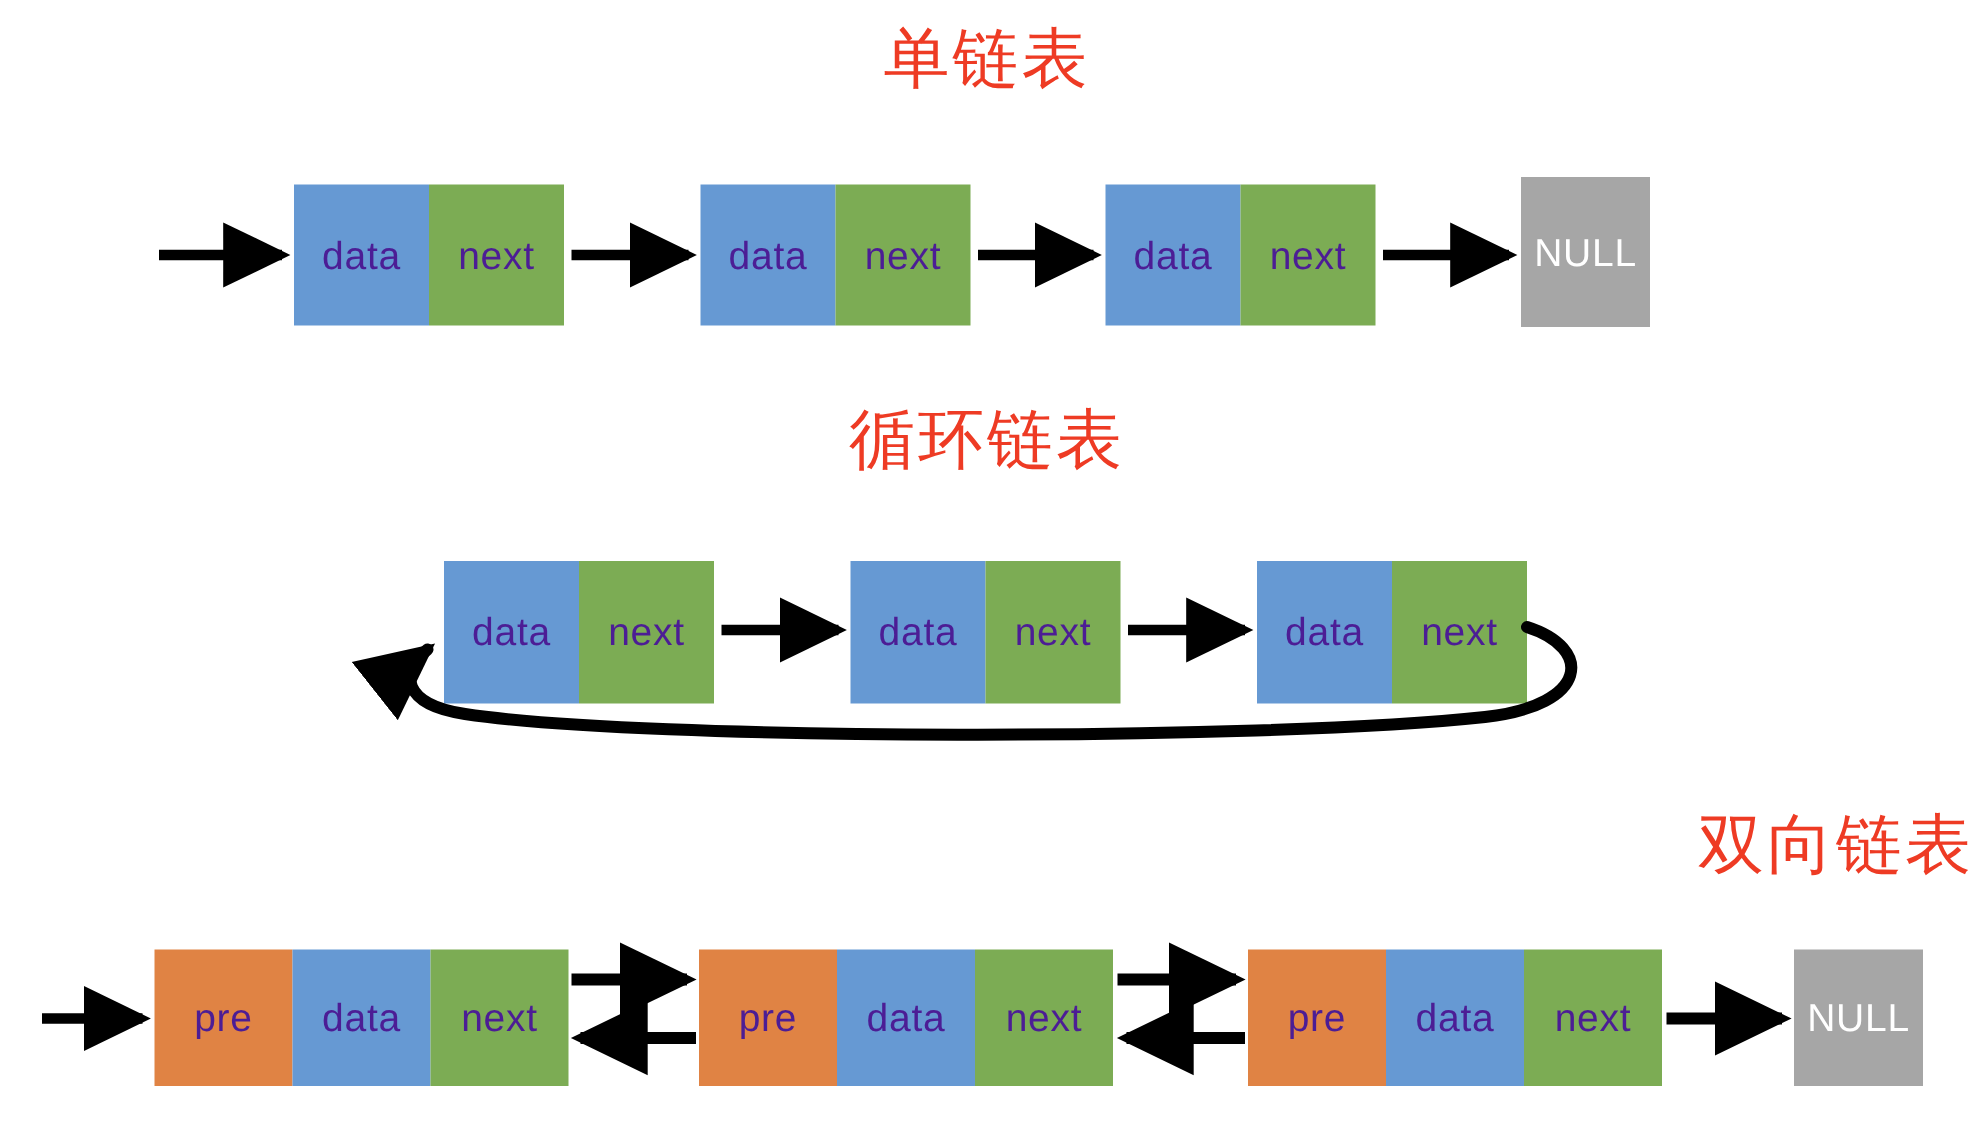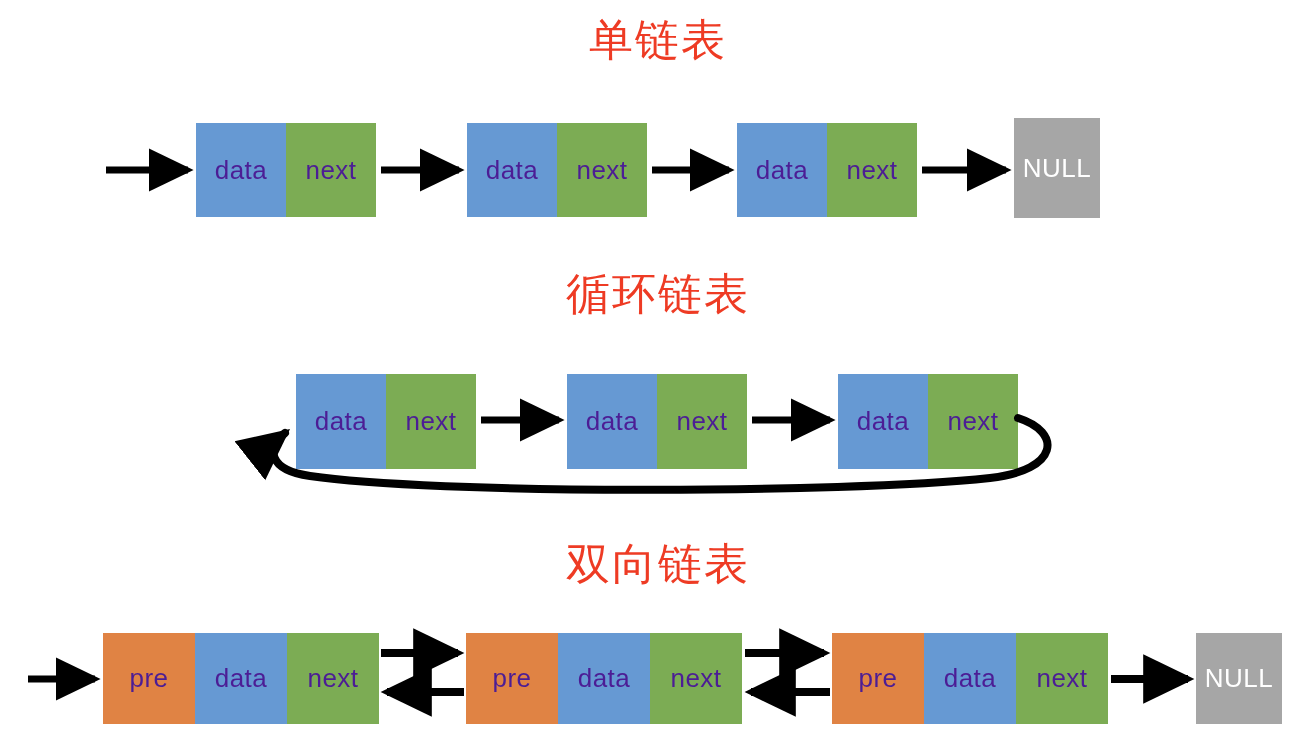--- a/index.html
+++ b/index.html
@@ -27,21 +27,21 @@
     text-align: center;
     color: #ee3b24;
     font-size: 44px;
     font-weight: 500;
     letter-spacing: 2px;
     line-height: 1;
     font-family: "Liberation Sans", "DejaVu Sans", sans-serif;
   }
   #title-1 { top: 18px; }
   #title-2 { top: 272px; }
-  #title-3 { top: 542px; }
+  #title-3 { top: 542px; text-align: right; }
 
   
   .node {
     position: absolute;
     display: flex;
     box-sizing: border-box;
   }
   .cell {
     display: flex;
     align-items: center;

